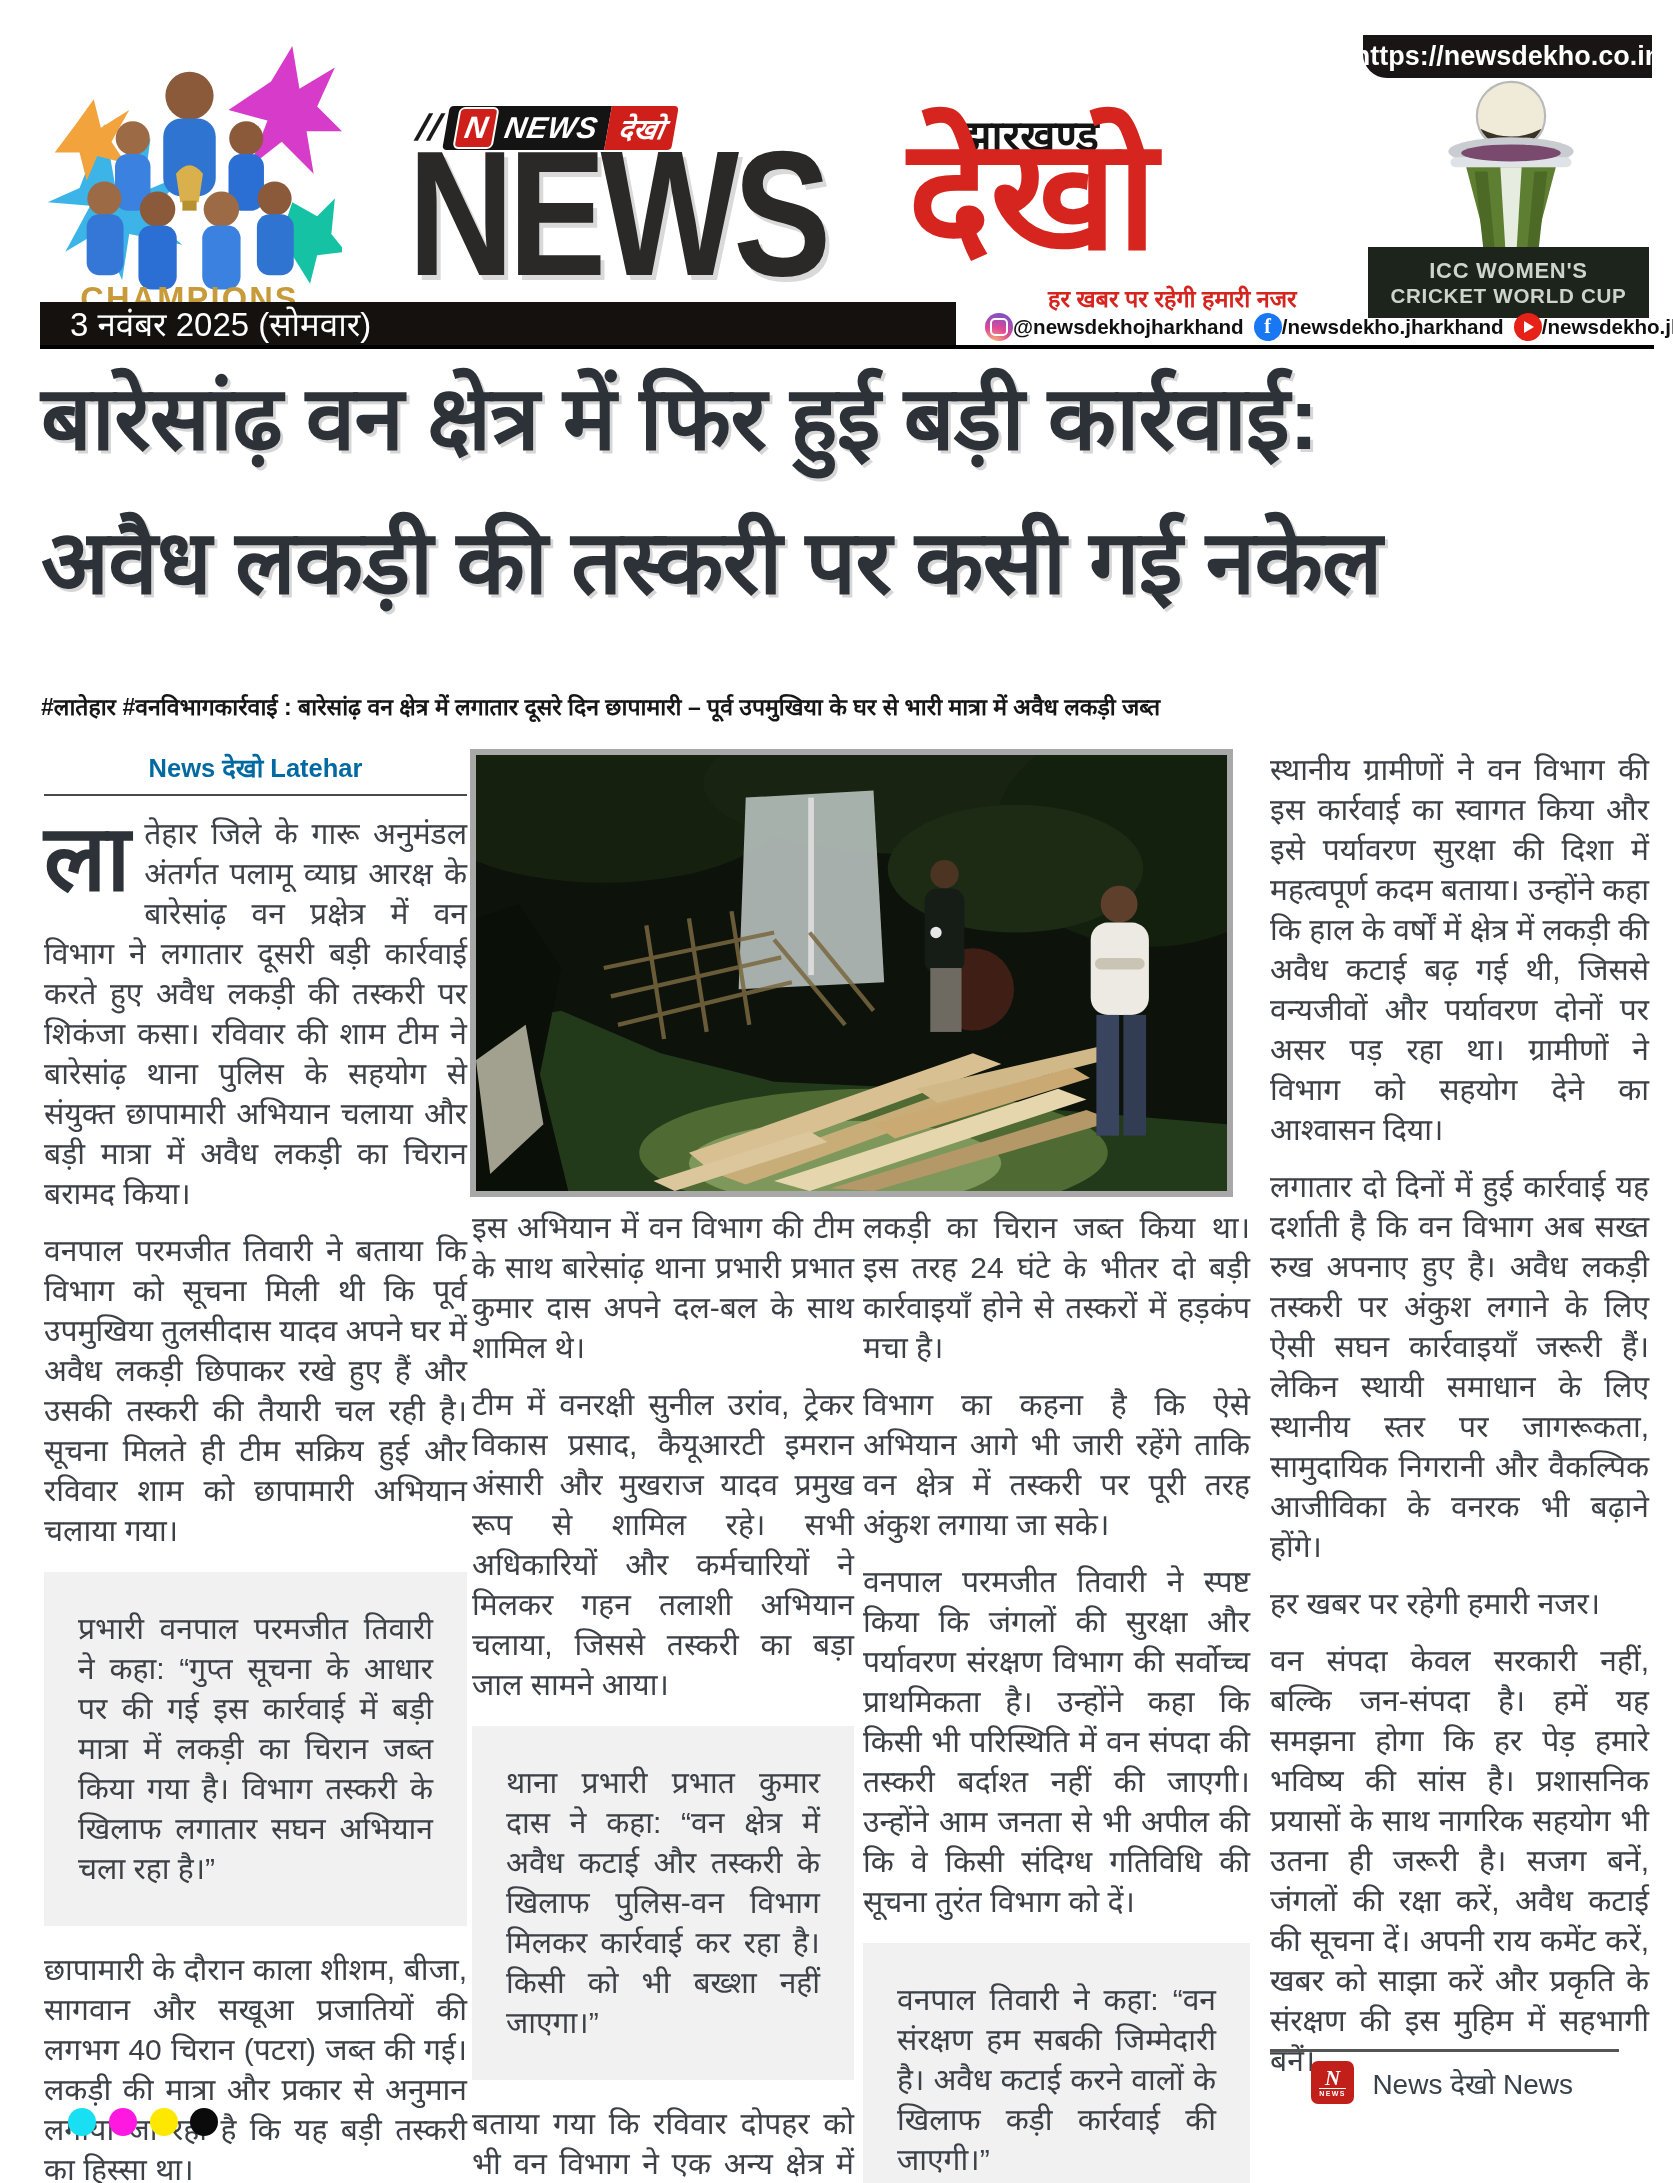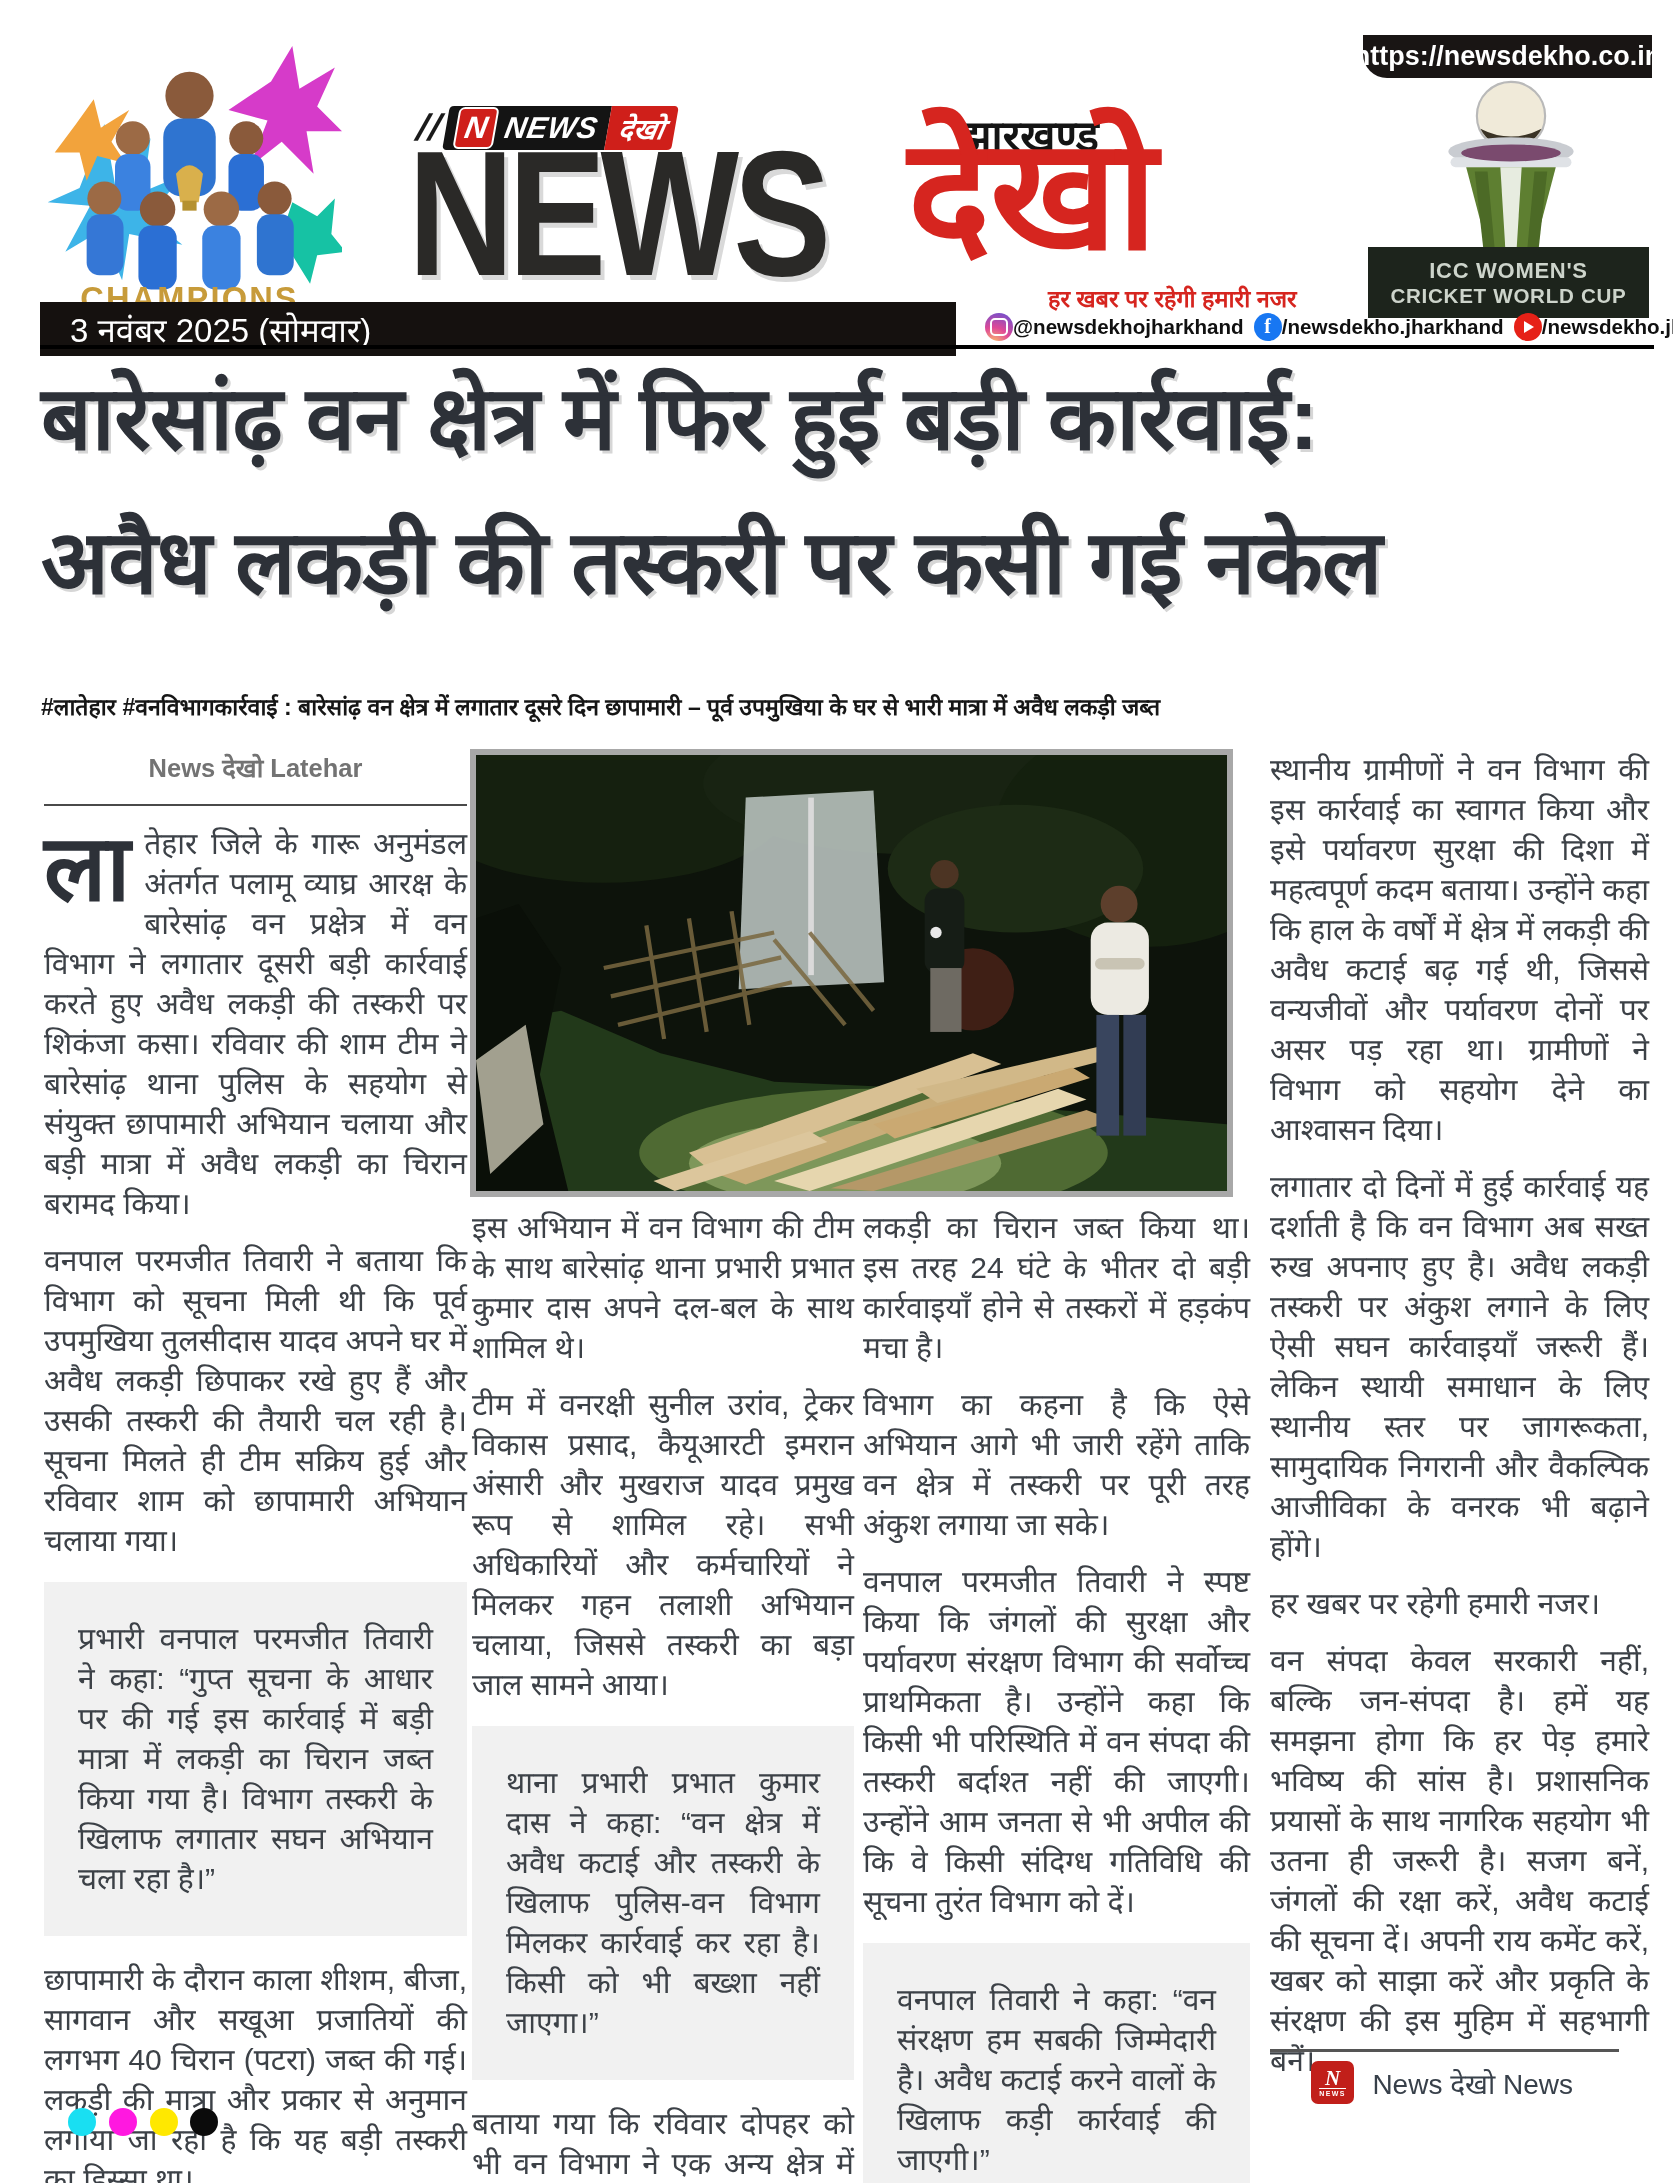--- a/index.html
+++ b/index.html
@@ -24,21 +24,21 @@
   .big-news{left:408px;top:128px;font-size:179px;line-height:170px;font-weight:900;color:#2a2927;
     letter-spacing:-7px;transform:scaleX(0.82);transform-origin:left top;
     text-shadow:5px 5px 0 #d9d9d9;}
   .region{left:959px;top:105px;font-size:43px;font-weight:900;color:#141414;}
   .dekho-big{left:908px;top:106px;font-size:155px;line-height:177px;font-weight:bold;color:#d6251f;}
   .tagline{left:1048px;top:282px;font-size:23.4px;font-weight:bold;color:#d6251f;}
   .plinth{left:1368px;top:247px;width:281px;height:71px;background:#1d241c;color:#cdd4cb;
     display:flex;flex-direction:column;align-items:center;justify-content:center;font-weight:bold;}
   .plinth .l1{font-size:22px;letter-spacing:0.7px;}
   .plinth .l2{font-size:20.6px;letter-spacing:0.7px;}
-  .date-bar{left:40px;top:302px;width:916px;height:54px;background:#15110f;color:#fff;
+  .date-bar{left:40px;top:302px;width:916px;height:43px;background:#15110f;color:#fff;
     display:flex;align-items:center;padding-left:30px;box-sizing:border-box;font-size:33px;}
   .social-row{left:985px;top:308px;width:670px;height:37px;display:flex;align-items:center;gap:10px;}
   .social-item{display:flex;align-items:center;gap:0;font-size:20.6px;font-weight:bold;color:#101010;}
   .sicon{width:28px;height:28px;border-radius:50%;display:flex;align-items:center;justify-content:center;flex:0 0 auto;}
   .ig{background:radial-gradient(circle at 30% 110%,#fdc468,#df4996 45%,#5b51d8);position:relative;}
   .ig::before{content:"";width:14px;height:14px;border:2.1px solid #fff;border-radius:5px;}
   .fb{background:#1877f2;color:#fff;font-weight:900;font-size:20px;font-family:"Liberation Serif",serif;}
   .yt{background:#e62117;}
   .yt::before{content:"";border-left:10px solid #fff;border-top:6.4px solid transparent;border-bottom:6.4px solid transparent;margin-left:2.8px;}
   .masthead-rule{left:40px;top:345px;width:1614px;height:3.5px;background:#000;}
@@ -49,22 +49,22 @@
   .h1a{top:353px;} .h1b{top:497px;}
   .subheadline{left:41px;top:689px;width:1597px;font-size:23px;line-height:37px;font-weight:bold;color:#161616;}
 
   
   .col{position:absolute;}
   .col1{left:44px;top:750px;width:423px;}
   .col2{left:472px;top:1208px;width:382px;}
   .col3{left:863px;top:1208px;width:387px;}
   .col4{left:1270px;top:750px;width:379px;}
   .para{text-align:justify;font-size:30px;line-height:40px;margin:0 0 17px 0;color:#3c4147;}
-  .byline{font-size:25.5px;font-weight:bold;color:#737373;text-align:center;
-    border-bottom:2.8px solid #4a4a4a;padding-bottom:20px;margin:0 0 18.4px 0;}
+  .byline{font-size:25.5px;font-weight:bold;color:#0369a1;text-align:center;
+    border-bottom:2.8px solid #4a4a4a;padding-bottom:10px;margin:0 0 18.4px 0;}
   .dropcap{float:left;font-size:92px;line-height:74px;font-weight:bold;color:#2d3138;padding:7px 14px 0 0;}
   .quote-box{background:#f1f1f1;padding:31px 28px;margin:21px 0 24px 0;}
   .quote-box .para{margin:6px;}
 
   .photo-frame{left:470px;top:749px;width:763px;height:448px;border:6.4px solid #a8a8a8;
     box-sizing:border-box;background:#0d130b;}
   .photo-frame svg{display:block;width:100%;height:100%;}
 
   
   .footer-rule{left:1270px;top:2049px;width:349px;height:2.8px;background:#555;}

